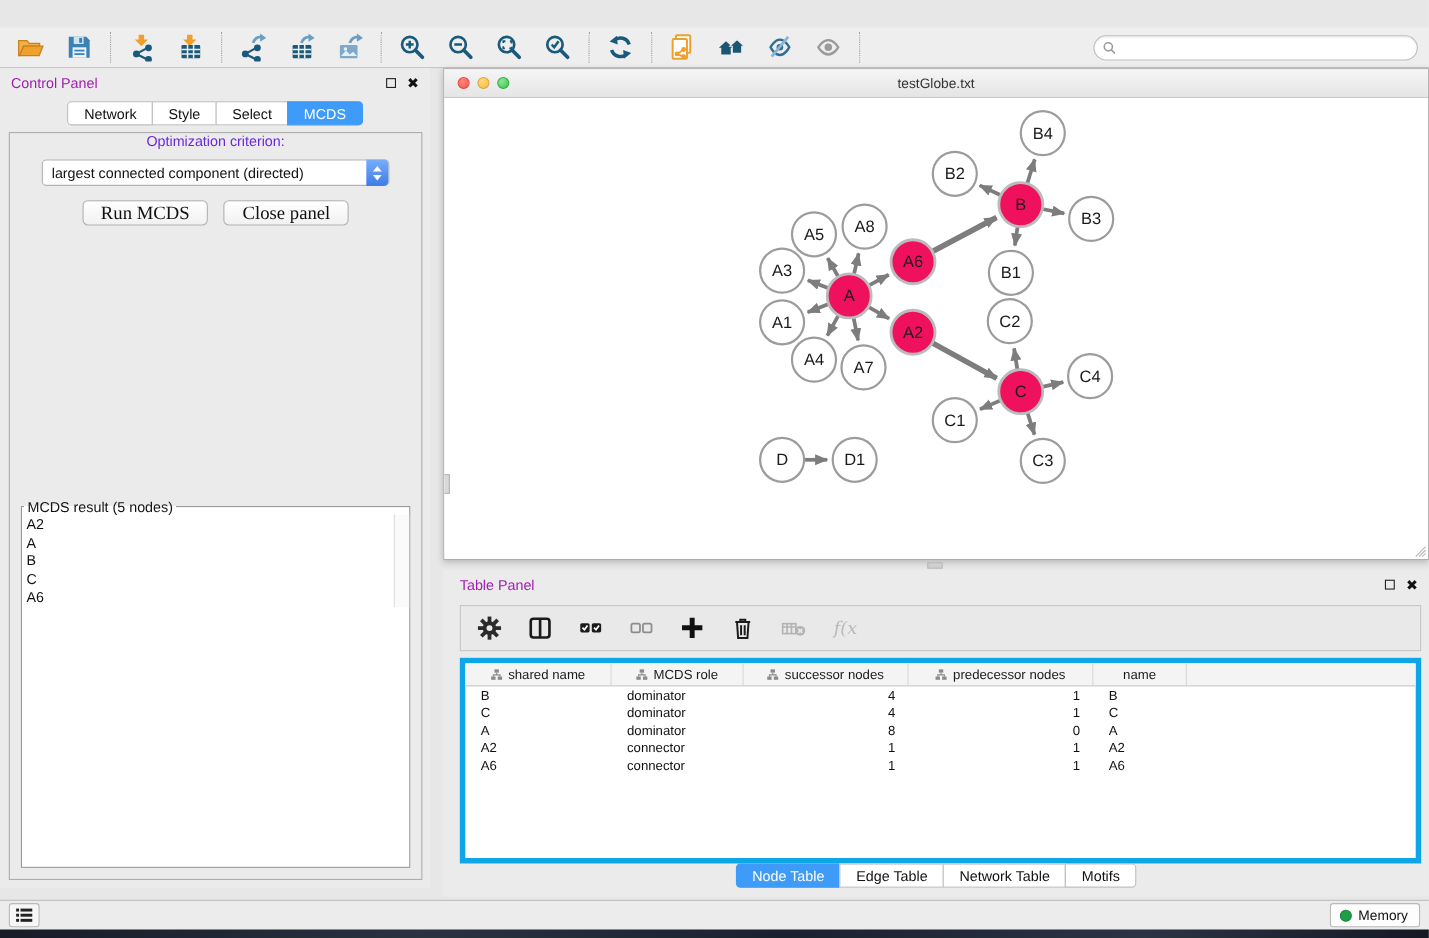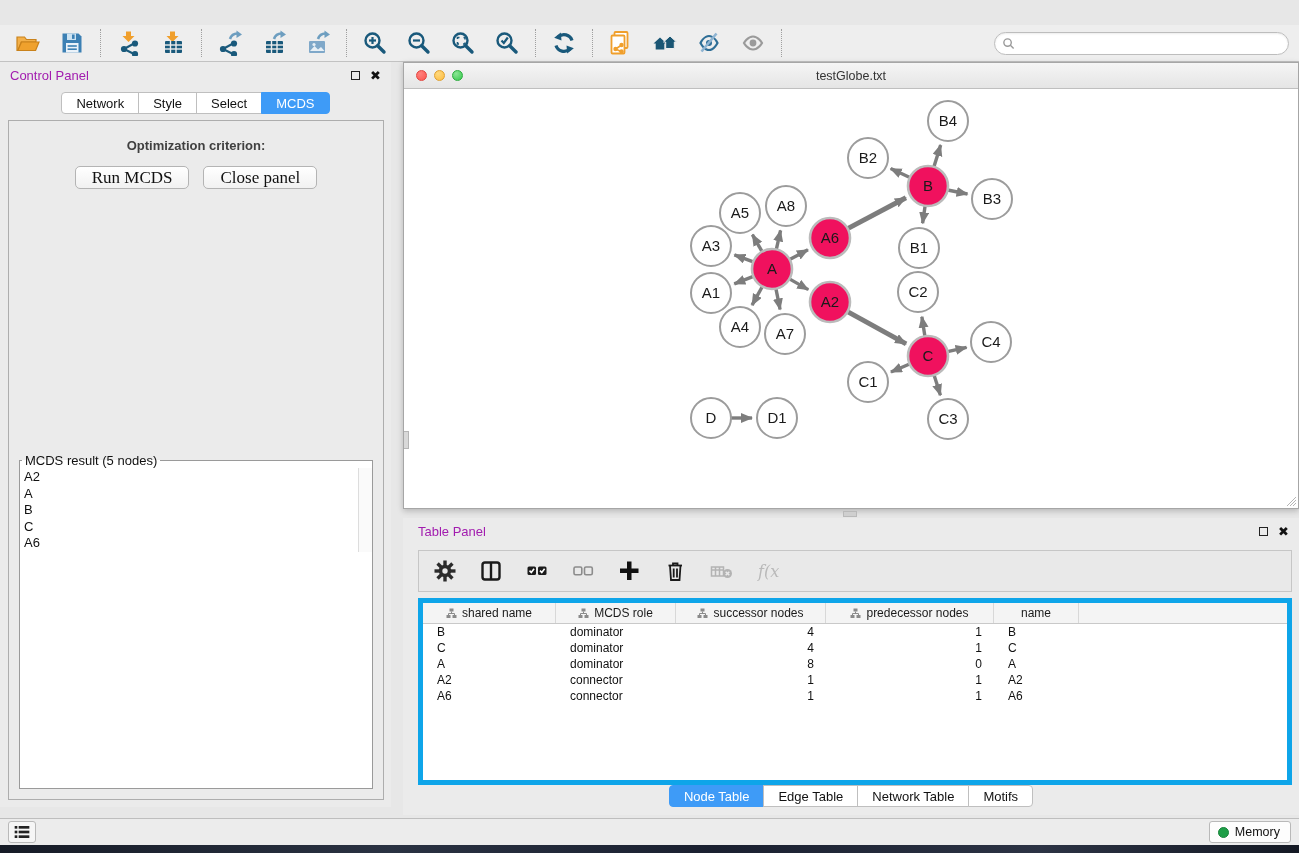--- a/index.html
+++ b/index.html
@@ -41,21 +41,21 @@
   .float-btn { width:9px; height:9px; border:1.5px solid #222; display:inline-block; }
   .close-btn { font-size:13px; font-weight:bold; color:#111; line-height:9px; }
   #cp-tabs { display:flex; justify-content:center; margin-top:4px; }
   .seg { height:22px; padding:0 14px; font-size:13px; background:#fff; border:1px solid #BFBFBF;
     margin-left:-1px; color:#111; display:flex; align-items:center; font-family:inherit; }
   .seg:first-child { border-radius:4px 0 0 4px; margin-left:0; }
   .seg:last-child { border-radius:0 4px 4px 0; }
   .seg.active { background:#3E9BF7; border-color:#3E9BF7; color:#fff; }
   #cp-body { position:absolute; left:8px; right:7px; top:58px; bottom:7px;
     border:1px solid #ADADAD; background:#EBEBEB; display:flex; flex-direction:column; }
-  #opt-label { text-align:center; margin-top:17px; font-size:13px; color:#404040;font-weight:bold; }
+  #opt-label { text-align:center; font-size:13px; color:#6d28d9; }
   #criterion { width:316px; height:24px; margin:9px auto 0; background:#fff;
     border:1px solid #B3B3B3; border-radius:4px; display:flex; align-items:center; position:relative; }
   #criterion .val { padding-left:8px; font-size:13px; color:#111; }
   #criterion .stepper { position:absolute; right:0; top:-1px; bottom:-1px; width:20px;
     background:linear-gradient(#79ADF9,#3D7DE9); border-radius:0 4px 4px 0;
     display:flex; flex-direction:column; align-items:center; justify-content:center; gap:3px; }
   .tri-up { width:0; height:0; border-left:4px solid transparent; border-right:4px solid transparent; border-bottom:5px solid #fff; }
   .tri-dn { width:0; height:0; border-left:4px solid transparent; border-right:4px solid transparent; border-top:5px solid #fff; }
   #cp-buttons { display:flex; justify-content:center; gap:14px; margin-top:13px; }
   .mac-btn { height:23px; padding:0 16px; font-size:17px; font-family:Liberation Serif, serif; color:#111;
@@ -312,20 +312,27 @@
       </span>
     </div>
     <div id="cp-tabs">
         <button class="seg">Network</button>
         <button class="seg">Style</button>
         <button class="seg">Select</button>
         <button class="seg active">MCDS</button>
       </div>
     <div id="cp-body">
       <div id="opt-label">Optimization criterion:</div>
+      <div id="criterion">
+        <span class="val">largest connected component (directed)</span>
+        <span class="stepper">
+            <span class="tri-up"></span>
+            <span class="tri-dn"></span>
+          </span>
+      </div>
       <div id="cp-buttons">
         <button class="mac-btn">Run MCDS</button>
         <button class="mac-btn">Close panel</button>
       </div>
       <fieldset id="mcds-fieldset">
         <legend>MCDS result (5 nodes)</legend>
         <div id="mcds-list">
             <div class="mcds-item">A2</div>
             <div class="mcds-item">A</div>
             <div class="mcds-item">B</div>

